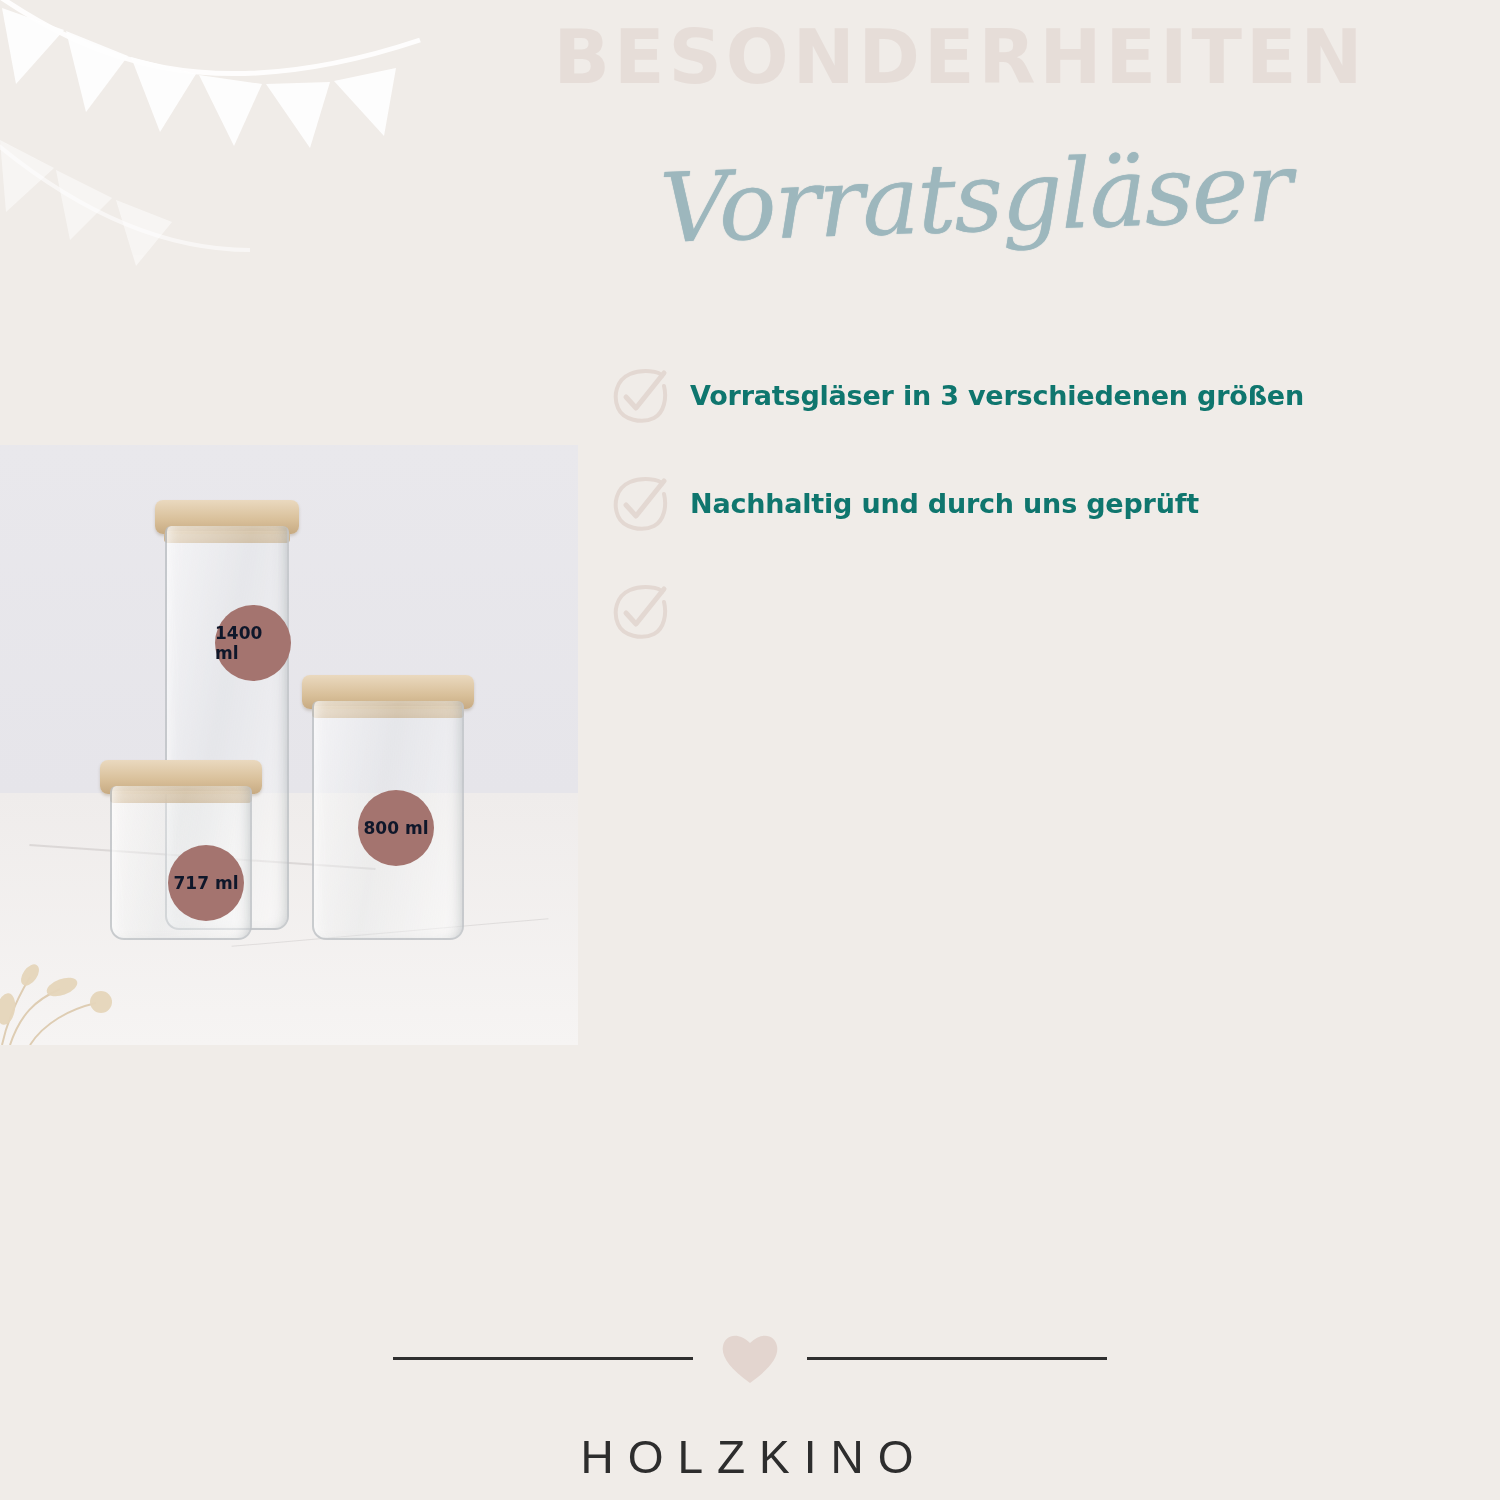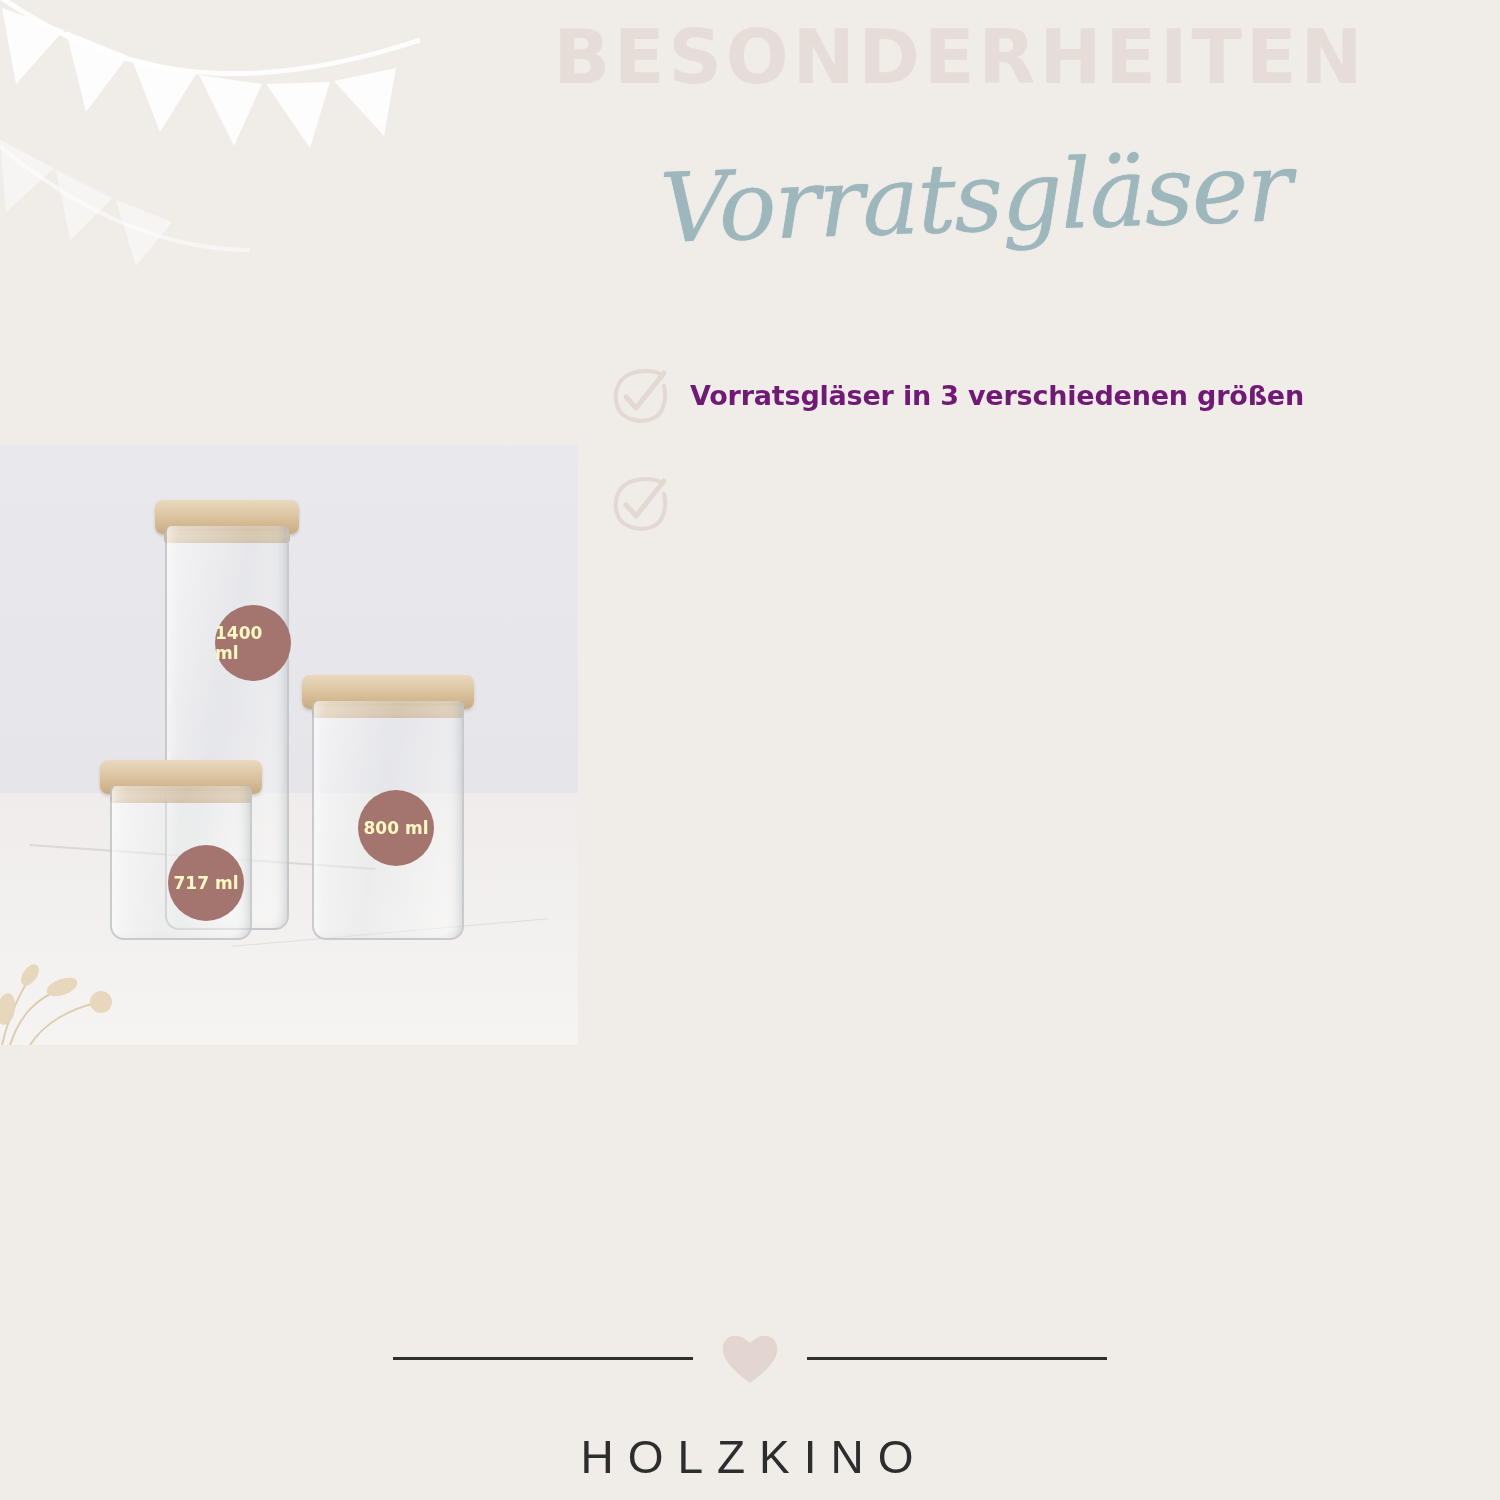--- a/index.html
+++ b/index.html
@@ -128,21 +128,21 @@
     bottom: -9px;
     height: 12px;
     border-radius: 4px;
     background: linear-gradient(#d5bb94, #c2a378);
     opacity: .85;
   }
   .badge {
     position: absolute;
     border-radius: 50%;
     background: #a4746f;
-    color: #fef9c3;
+    color: #0f172a;
     font-family: "DejaVu Sans", sans-serif;
     font-weight: bold;
     display: flex;
     align-items: center;
     justify-content: center;
     z-index: 6;
   }
 
   #jar-1400 { left: 165px; top: 55px; width: 124px; height: 430px; z-index: 2; }
   #jar-800  { left: 312px; top: 230px; width: 152px; height: 265px; z-index: 3; }
@@ -178,21 +178,21 @@
     flex: 0 0 56px;
     width: 56px;
     height: 56px;
     margin-right: 22px;
     position: relative;
   }
   .feature .label {
     font-family: "DejaVu Sans", sans-serif;
     font-weight: bold;
     font-size: 27px;
-    color: #701a75;
+    color: #0f766e;
     line-height: 1.25;
     letter-spacing: -0.2px;
   }
 
   
   .divider {
     position: absolute;
     top: 1328px;
     left: 0;
     width: 1500px;
@@ -297,30 +297,39 @@
   <div class="feature">
     <div class="check">
       <svg width="56" height="56" viewBox="0 0 56 56" xmlns="http://www.w3.org/2000/svg">
         <path d="M50 8 C 48 3, 30 1, 18 6 C 4 12, 1 28, 6 40 C 11 52, 30 56, 42 50 C 52 45, 55 30, 52 18" fill="none" stroke="#e3d8d2" stroke-width="4" stroke-linecap="round"></path>
         <path d="M14 29 L24 40 L52 5" fill="none" stroke="#e3d8d2" stroke-width="5" stroke-linecap="round" stroke-linejoin="round"></path>
       </svg>
     </div>
     <div class="label">Vorratsgläser in 3 verschiedenen größen</div>
   </div>
 
-
-
-
   <div class="feature">
     <div class="check">
       <svg width="56" height="56" viewBox="0 0 56 56" xmlns="http://www.w3.org/2000/svg">
         <path d="M50 8 C 48 3, 30 1, 18 6 C 4 12, 1 28, 6 40 C 11 52, 30 56, 42 50 C 52 45, 55 30, 52 18" fill="none" stroke="#e3d8d2" stroke-width="4" stroke-linecap="round"></path>
         <path d="M14 29 L24 40 L52 5" fill="none" stroke="#e3d8d2" stroke-width="5" stroke-linecap="round" stroke-linejoin="round"></path>
       </svg>
     </div>
+    <div class="label">Nachhaltig und durch uns geprüft</div>
+  </div>
+
+
+
+  <div class="feature">
+    <div class="check">
+      <svg width="56" height="56" viewBox="0 0 56 56" xmlns="http://www.w3.org/2000/svg">
+        <path d="M50 8 C 48 3, 30 1, 18 6 C 4 12, 1 28, 6 40 C 11 52, 30 56, 42 50 C 52 45, 55 30, 52 18" fill="none" stroke="#e3d8d2" stroke-width="4" stroke-linecap="round"></path>
+        <path d="M14 29 L24 40 L52 5" fill="none" stroke="#e3d8d2" stroke-width="5" stroke-linecap="round" stroke-linejoin="round"></path>
+      </svg>
+    </div>
   </div>
 
 </div>
 
 <div class="divider">
   <div class="line"></div>
   <div class="heart">
     <svg width="62" height="56" viewBox="0 0 62 56" xmlns="http://www.w3.org/2000/svg">
       <path d="M31 53 C 10 38, 2 26, 4 16 C 6 5, 19 1, 31 13 C 43 1, 56 5, 58 16 C 60 26, 52 38, 31 53 Z" fill="#e3d5cf"></path>
     </svg>

